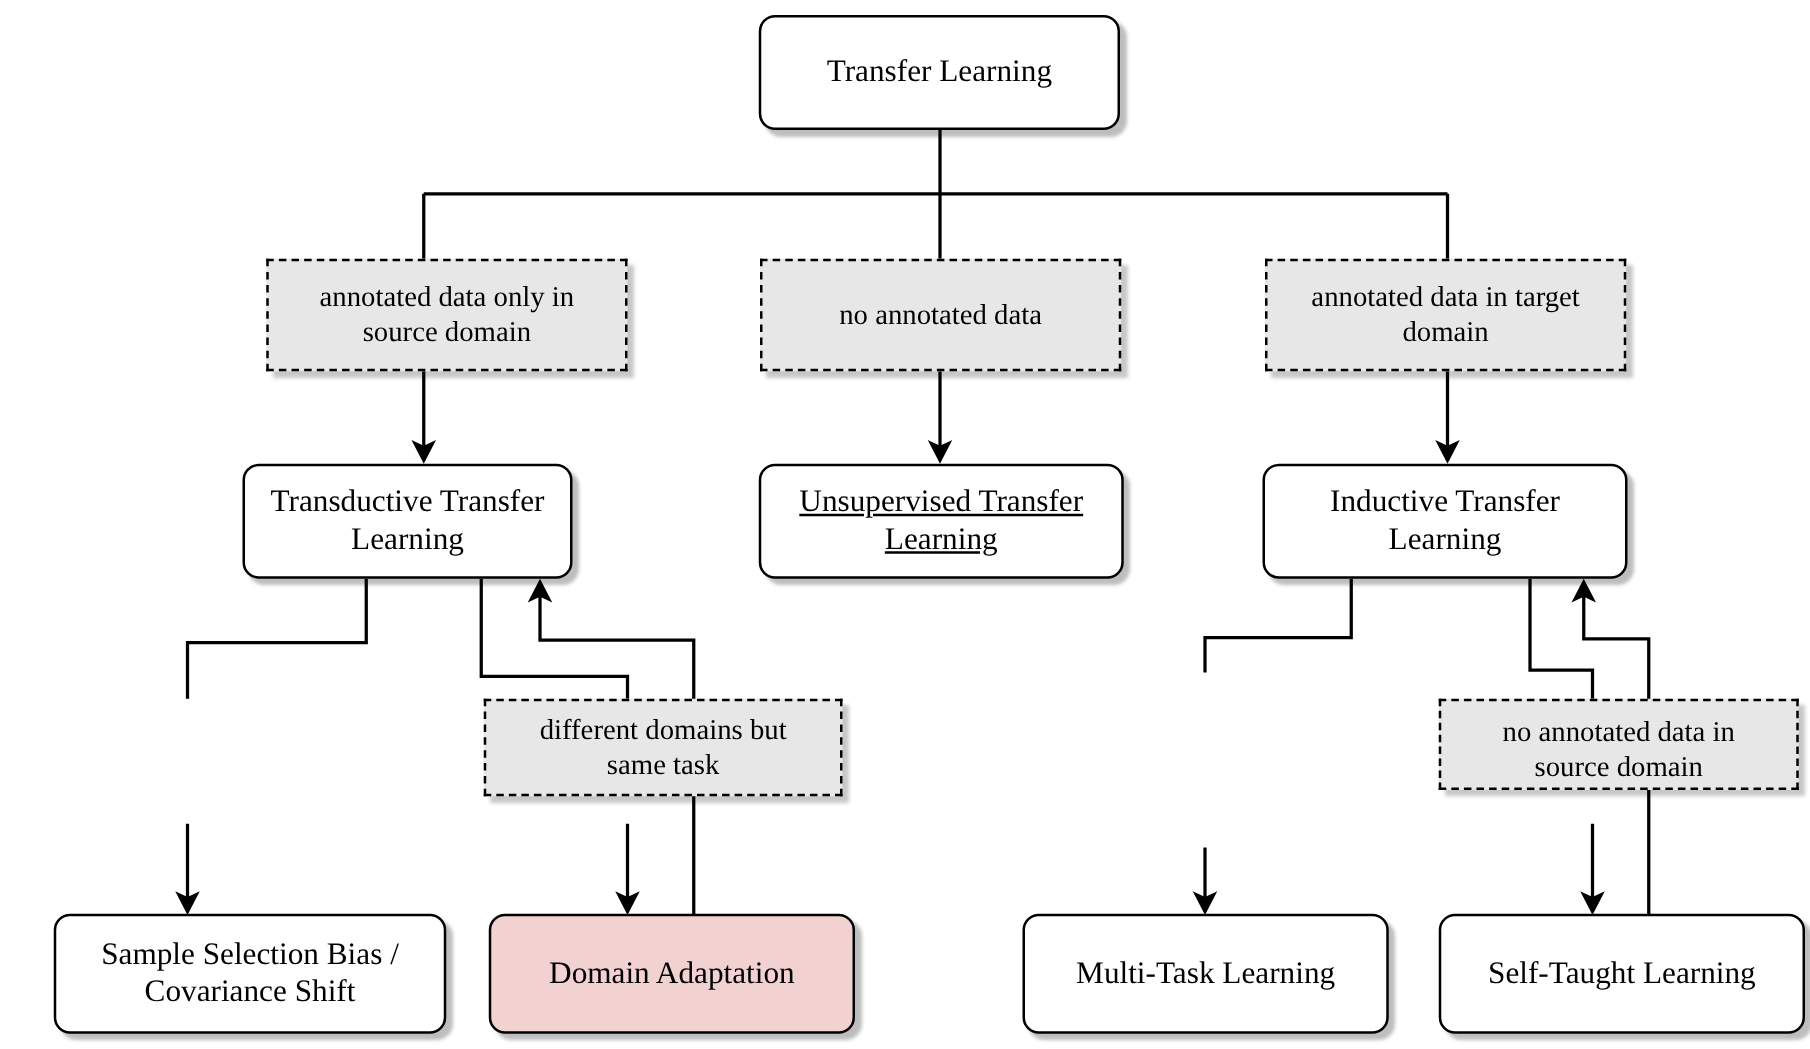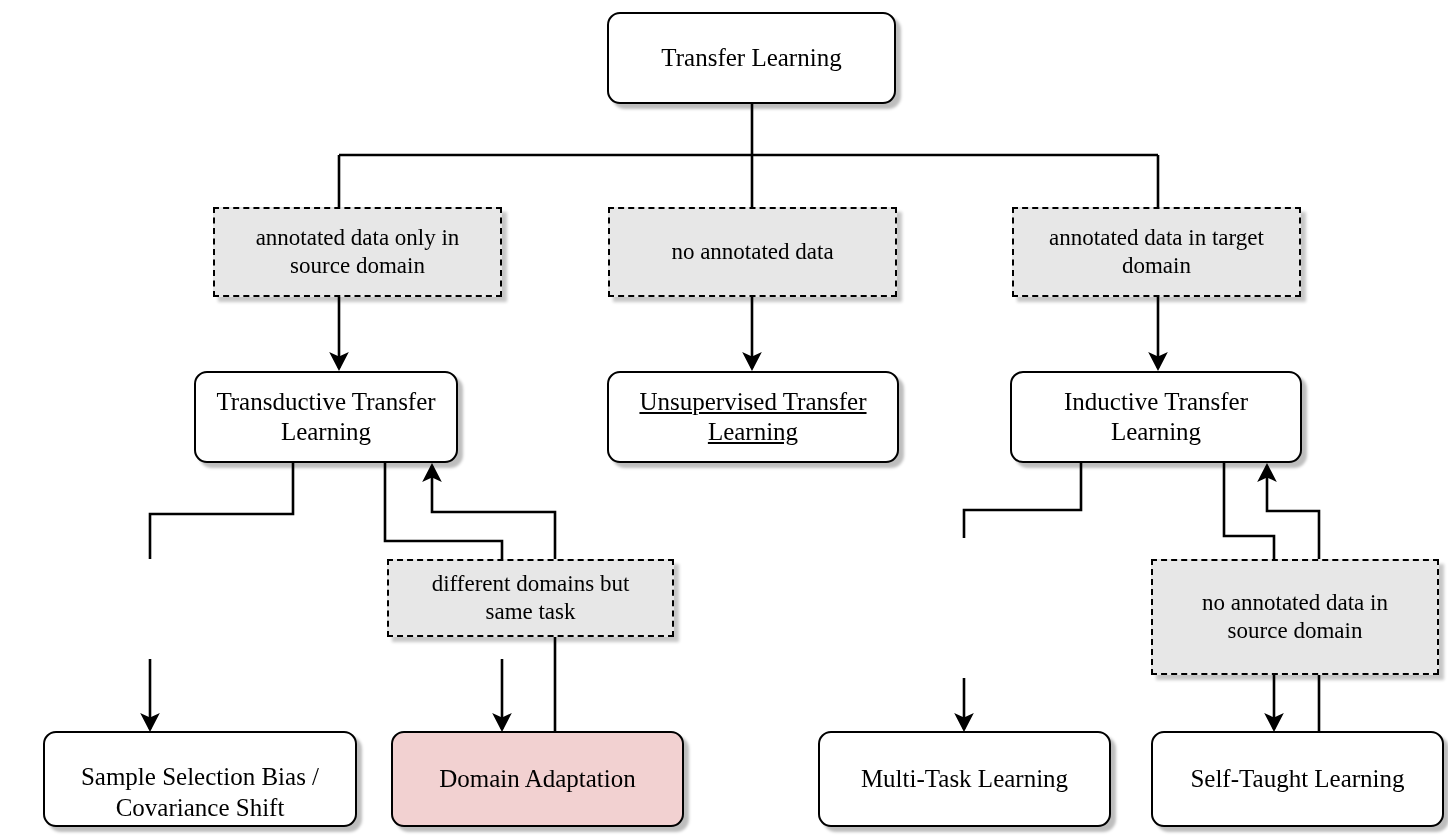--- a/index.html
+++ b/index.html
@@ -141,26 +141,26 @@
 Learning</span>
   </div>
 
 
   <div class="node condition" style="left:375px; top:559px; width:287px; height:78px;">
     <span>different domains but
 same task</span>
   </div>
 
 
-  <div class="node condition" style="left:1139px; top:559px; width:288px; height:116px;">
+  <div class="node condition" style="left:1139px; top:559px; width:288px; height:73px;align-items:flex-end;">
     <span>no annotated data in
 source domain</span>
   </div>
 
-  <div class="node concept" style="left:31px; top:731px; width:314px; height:96px;align-items:flex-end;">
+  <div class="node concept" style="left:31px; top:731px; width:314px; height:96px;">
     <span>Sample Selection Bias /
 Covariance Shift</span>
   </div>
 
   <div class="node concept highlight" style="left:379px; top:731px; width:293px; height:96px;">
     <span>Domain Adaptation</span>
   </div>
 
   <div class="node concept" style="left:806px; top:731px; width:293px; height:96px;">
     <span>Multi-Task Learning</span>

